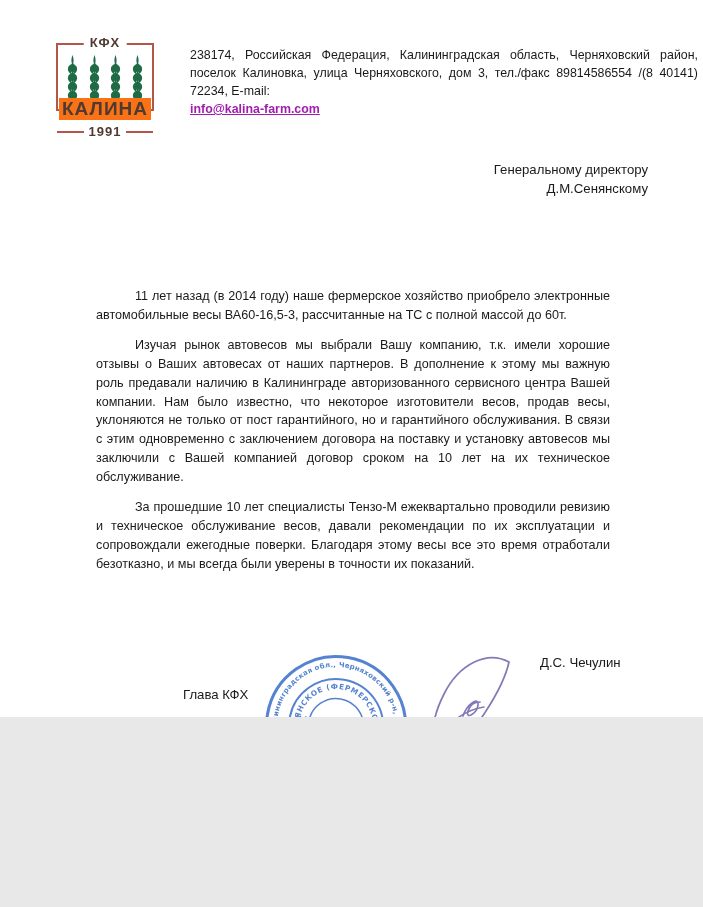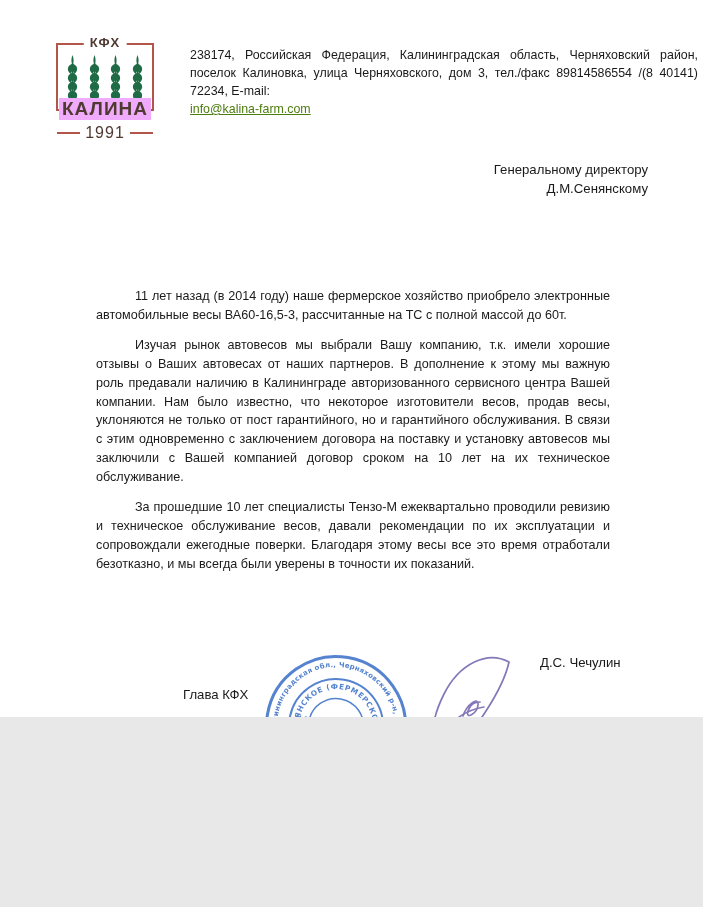--- a/index.html
+++ b/index.html
@@ -5,30 +5,30 @@
   html,body{margin:0;padding:0;background:#e8e8e8;}
   .page{position:relative;width:703px;height:717px;background:#ffffff;margin:0 auto;
         font-family:"Liberation Sans",sans-serif;color:#1a1a1a;overflow:hidden;}
 
   
   .logo{position:absolute;left:53px;top:36px;width:104px;}
   .logo-frame{position:relative;margin:7px 3px 0;height:64px;border:2.5px solid #b2564a;box-sizing:content-box;}
   .logo-kfh{position:absolute;top:-1px;left:50%;transform:translateX(-50%);background:#fff;
             padding:0 6px;font-size:13px;font-weight:bold;letter-spacing:1px;color:#4f3a31;z-index:2;white-space:nowrap;}
   .wheat-row{display:flex;justify-content:space-evenly;align-items:flex-end;height:100%;padding:4px 2px 2px;box-sizing:border-box;}
-  .logo-name{position:absolute;top:62px;left:50%;transform:translateX(-50%);background:#f0abfc;
+  .logo-name{position:absolute;top:62px;left:50%;transform:translateX(-50%);background:#f97316;
              padding:0 3px;font-size:19px;font-weight:bold;letter-spacing:1px;color:#4f3a31;z-index:2;white-space:nowrap;}
   .logo-year{display:flex;align-items:center;gap:5px;margin:13px 4px 0;}
   .logo-year .rule{flex:1;border-top:2.5px solid #b2564a;}
-  .logo-year .yr{font-size:16px;font-weight:normal;letter-spacing:1px;color:#4f3a31;}
+  .logo-year .yr{font-size:13px;font-weight:bold;letter-spacing:1px;color:#4f3a31;}
 
   
   .address{position:absolute;left:190px;top:46px;width:508px;font-size:12.4px;line-height:18px;
            text-align:justify;color:#1a1a1a;}
-  .address a{display:block;width:fit-content;color:#4d7c0f;text-decoration:underline;}
+  .address a{display:block;width:fit-content;color:#a21caf;text-decoration:underline;font-weight:bold;}
 
   
   .recipient{position:absolute;top:160px;right:55px;width:320px;text-align:right;font-size:13.2px;line-height:19px;}
   .recipient .company{font-weight:bold;}
   .recipient .person{}
 
   
   .body{position:absolute;left:96px;top:287px;width:514px;}
   .salutation{font-size:13.6px;font-weight:bold;margin:0 0 11px 221px;width:fit-content;white-space:nowrap;}
   .body p{font-size:12.6px;line-height:18.9px;text-align:justify;text-indent:39px;margin:0 0 11px;}

